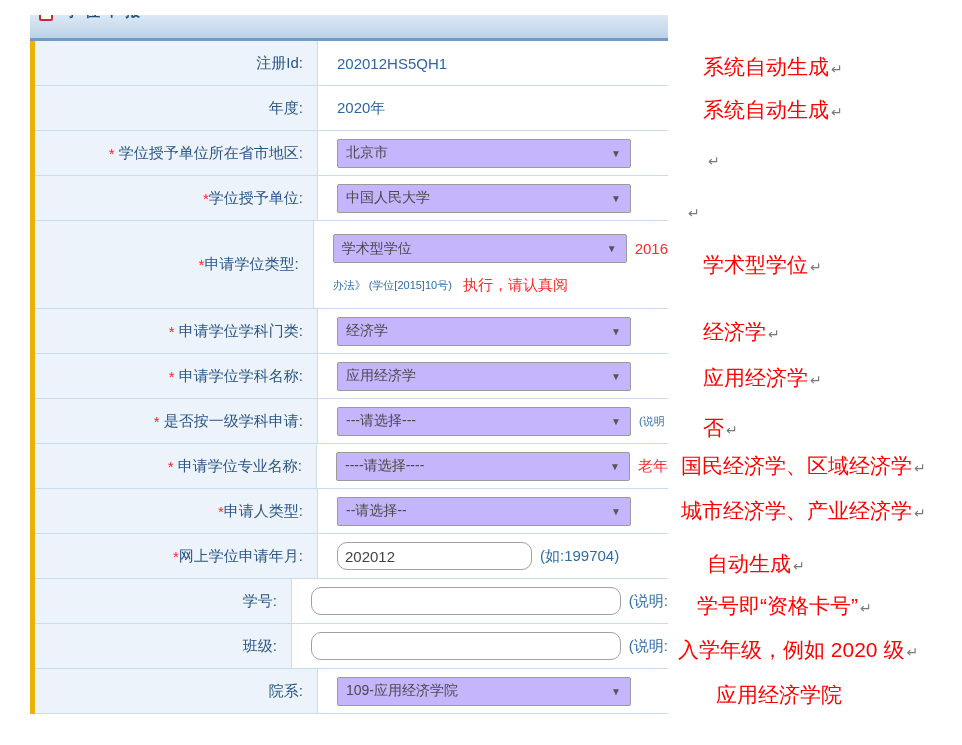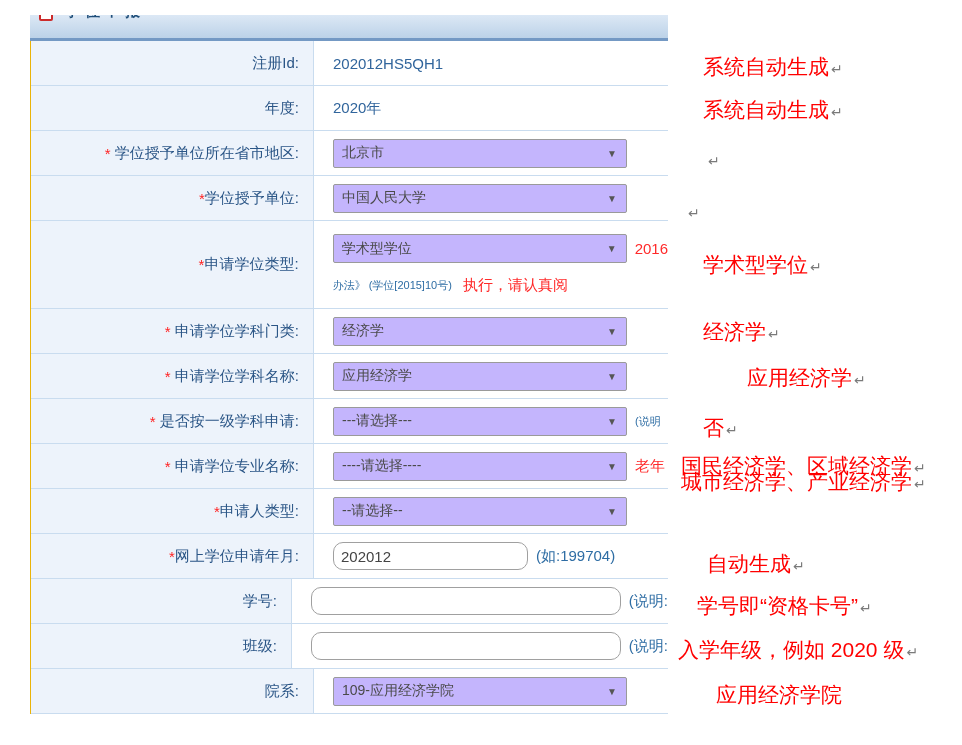--- a/index.html
+++ b/index.html
@@ -10,21 +10,21 @@
 
   .panel-header { position:relative; height:26px; overflow:hidden;
     background:linear-gradient(#dce8f5,#bcd2e8);
     border-bottom:3px solid #7499c4; }
   .panel-title { position:absolute; left:35px; top:-13px; font-size:15px; font-weight:bold;
     color:#1f4e79; letter-spacing:5px; white-space:pre; }
   .panel-title-icon { position:absolute; left:9px; top:-7px; width:14px; height:13px;
     border:2px solid #cc2b2b; border-radius:2px; background:#fff; }
   .panel-title-icon::after { content:""; position:absolute; left:2px; top:3px; width:6px; height:2px; background:#cc2b2b; }
 
-  .form-rows { background:#fff; border-left:1px solid #eab308; }
+  .form-rows { background:#fff; border-left:5px solid #eab308; }
   .row { display:flex; height:45px; border-bottom:1px solid #c9dcef; }
   .row.tall { height:88px; }
   .lbl { width:283px; background:#edf3fb; border-right:1px solid #c9dcef;
     display:flex; align-items:center; justify-content:flex-end;
     padding-right:14px; font-size:15px; color:#2a5586; white-space:pre; }
   .star { color:#ff2222; white-space:pre; }
   .val { flex:1; display:flex; align-items:center; padding-left:19px; gap:8px;
     white-space:nowrap; }
   .val-tall { flex:1; display:flex; flex-direction:column; justify-content:center;
     padding-left:19px; gap:13px; white-space:nowrap; }
@@ -203,21 +203,21 @@
   </div>
 </div>
 
 <div class="annos">
   <div class="anno" style="left:703px; top:53px;"><span>系统自动生成</span><span class="pmark">↵</span></div>
   <div class="anno" style="left:703px; top:96px;"><span>系统自动生成</span><span class="pmark">↵</span></div>
   <div class="anno" style="left:706px; top:147px;"><span></span><span class="pmark">↵</span></div>
   <div class="anno" style="left:686px; top:199px;"><span></span><span class="pmark">↵</span></div>
   <div class="anno" style="left:703px; top:251px;"><span>学术型学位</span><span class="pmark">↵</span></div>
   <div class="anno" style="left:703px; top:318px;"><span>经济学</span><span class="pmark">↵</span></div>
-  <div class="anno" style="left:703px; top:364px;margin-left:44px;"><span>应用经济学</span><span class="pmark">↵</span></div>
+  <div class="anno" style="left:703px; top:364px;"><span>应用经济学</span><span class="pmark">↵</span></div>
   <div class="anno" style="left:703px; top:414px;"><span>否</span><span class="pmark">↵</span></div>
   <div class="anno" style="left:681px; top:452px;"><span>国民经济学、区域经济学</span><span class="pmark">↵</span></div>
-  <div class="anno" style="left:681px; top:468px;"><span>城市经济学、产业经济学</span><span class="pmark">↵</span></div>
+  <div class="anno" style="left:681px; top:497px;"><span>城市经济学、产业经济学</span><span class="pmark">↵</span></div>
   <div class="anno" style="left:707px; top:550px;"><span>自动生成</span><span class="pmark">↵</span></div>
   <div class="anno" style="left:697px; top:592px;"><span>学号即“资格卡号”</span><span class="pmark">↵</span></div>
   <div class="anno" style="left:678px; top:636px;"><span>入学年级，例如 2020 级</span><span class="pmark">↵</span></div>
   <div class="anno" style="left:716px; top:681px;"><span>应用经济学院</span><span class="pmark"></span></div>
 </div>
 
 </body></html>

